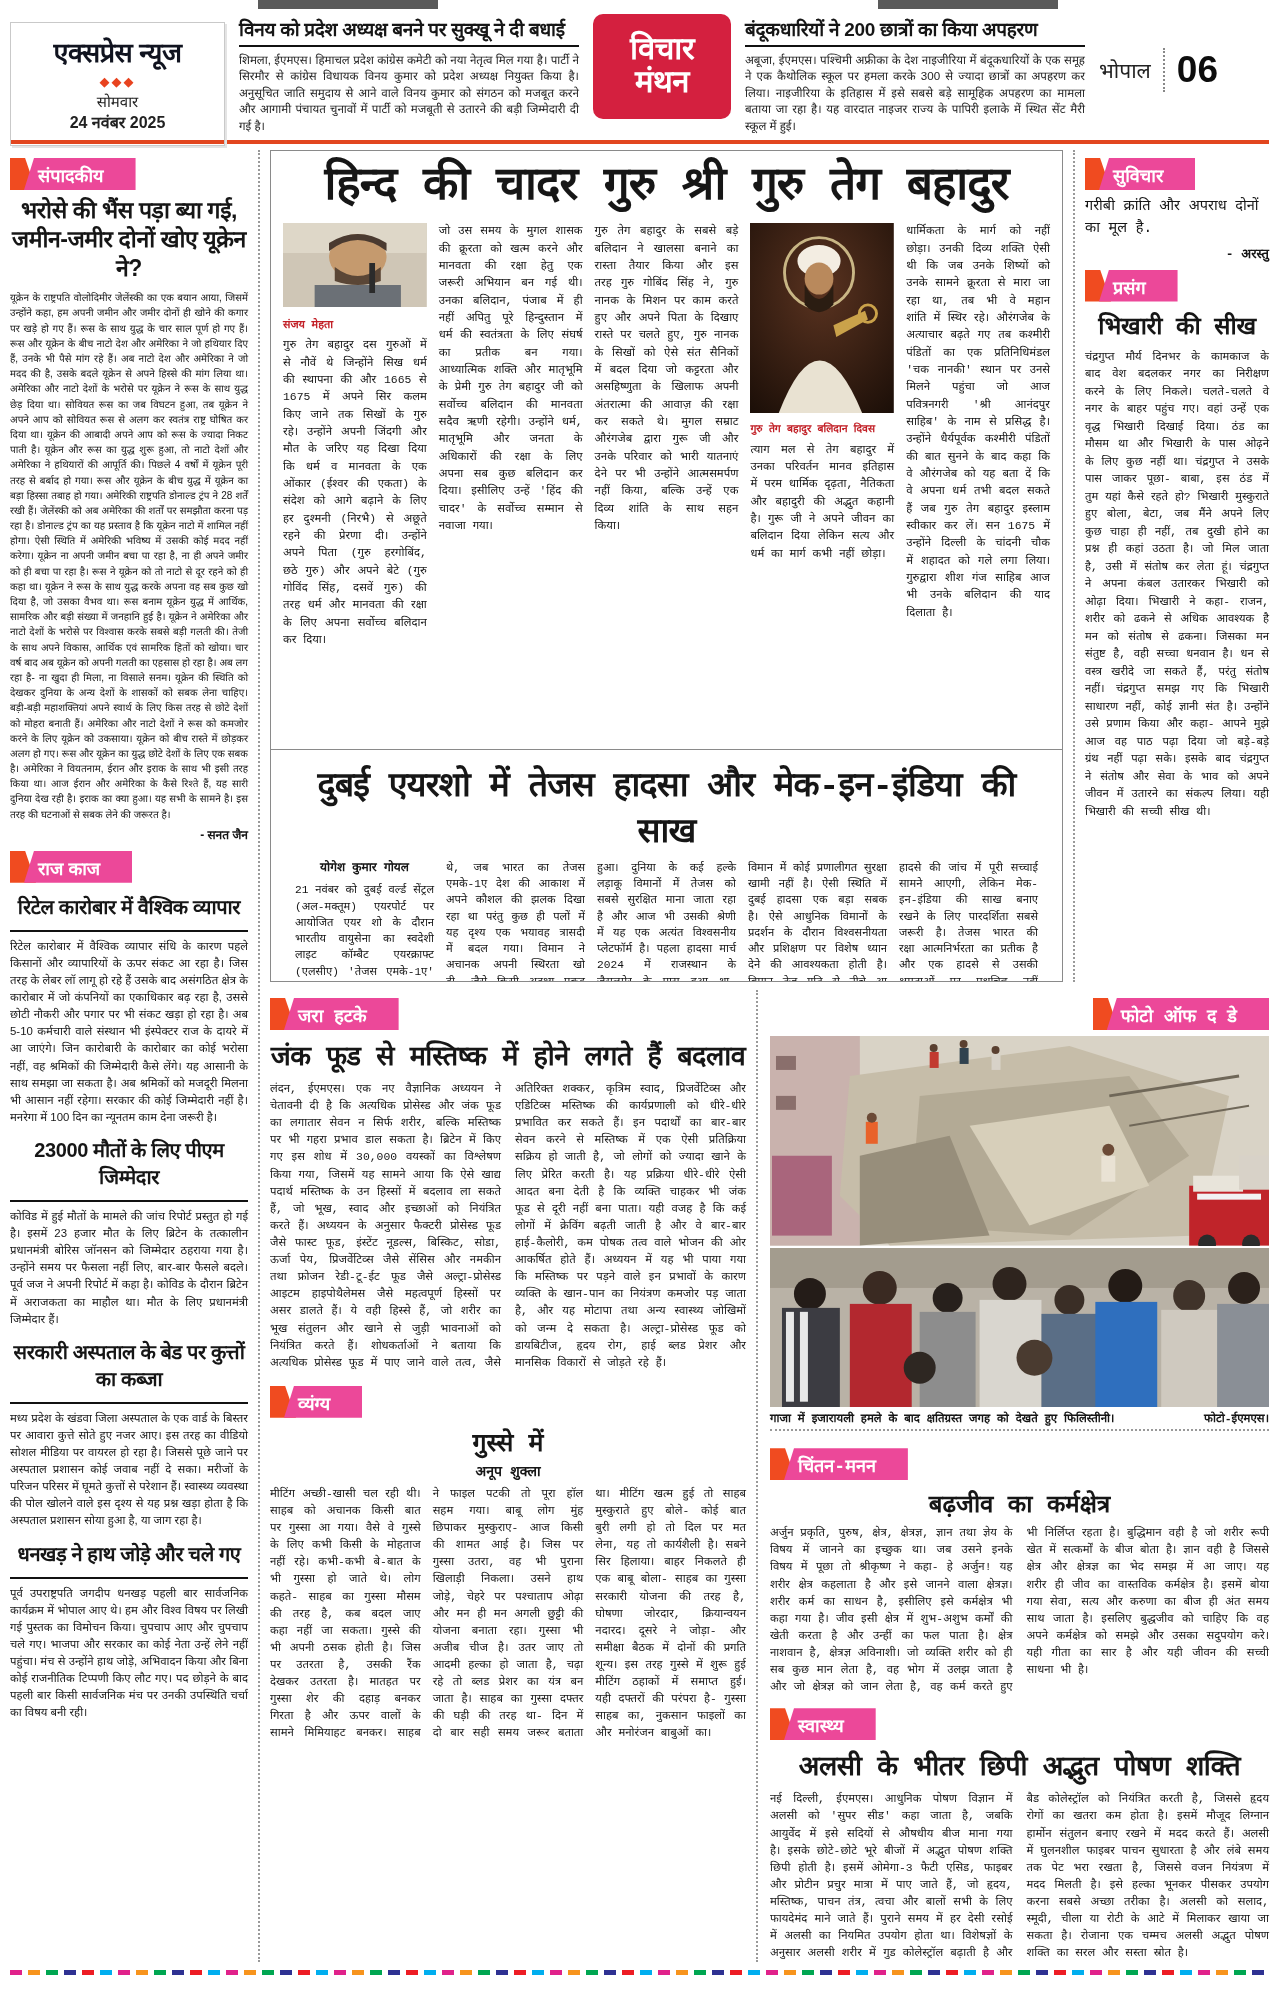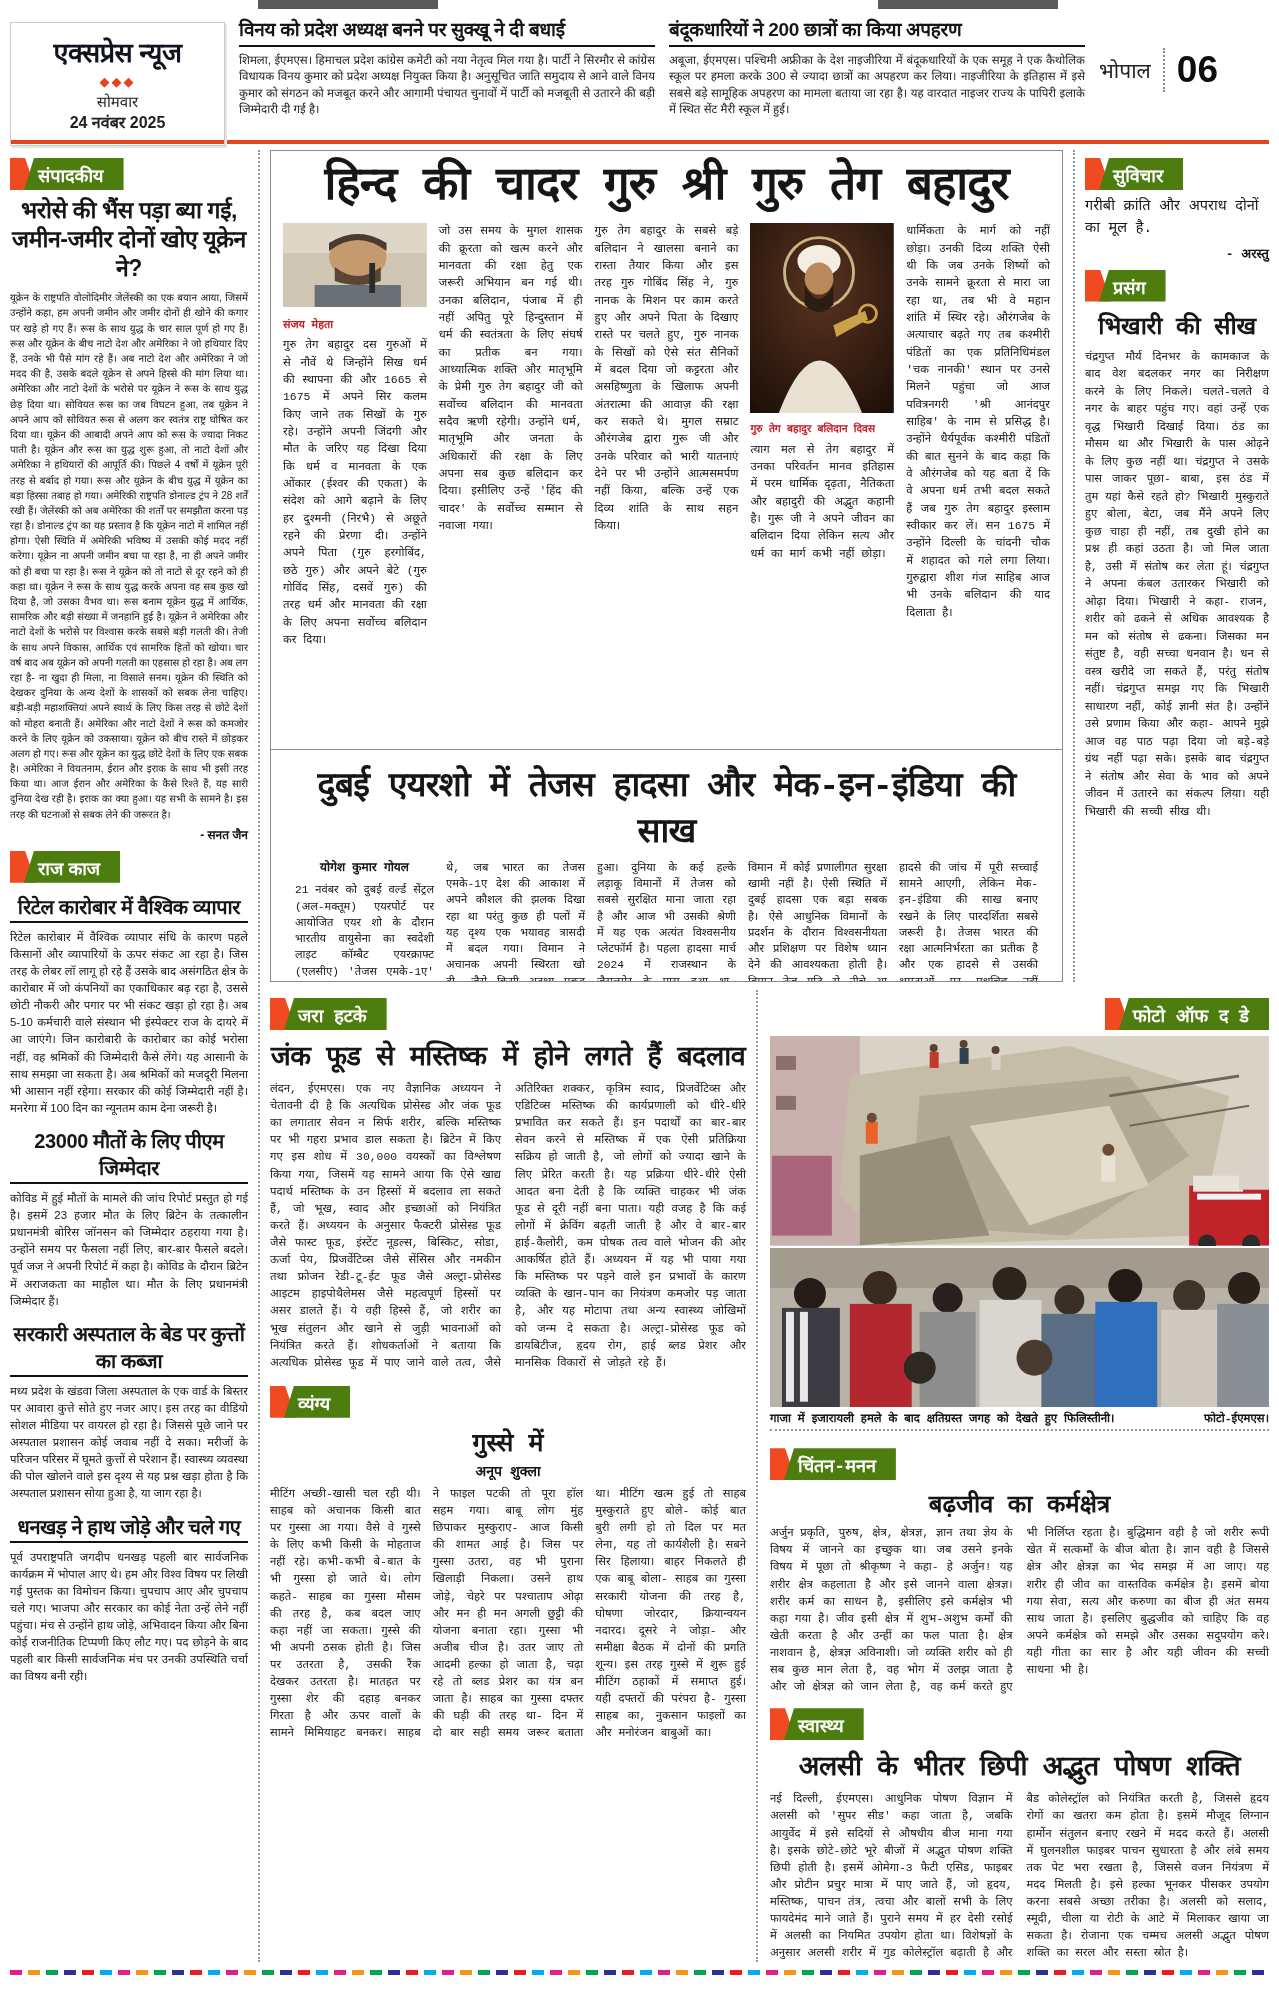--- a/index.html
+++ b/index.html
@@ -29,39 +29,39 @@
   .cityblock { width:170px; min-width:170px; display:flex; align-items:center; gap:12px;
     justify-content:flex-start; margin-top:36px; }
   .city { font-size:21px; color:#222; }
   .citydiv { border-left:2px dotted #888; height:44px; }
   .pageno { font-size:37px; font-weight:700; color:#0d0d0d; }
   .hdr-rule { border-top:4px solid #e2461f; margin-top:4px; }
 
   
   .slabel-row { display:flex; align-items:stretch; height:32px; margin:8px 0 6px; }
   .slabel-tri { width:26px; background:#f04b20; clip-path:polygon(0 0,58% 0,100% 100%,0 100%); }
-  .slabel { background:#4d7c0f; color:#fff; font-weight:700; font-size:18px;
-    padding:5px 20px 0 14px; clip-path:polygon(10px 0,100% 0,100% 100%,0 100%); margin-left:-12px; }
+  .slabel { background:#ec4899; color:#fff; font-weight:700; font-size:18px;
+    padding:5px 32px 0 14px; clip-path:polygon(10px 0,100% 0,100% 100%,0 100%); margin-left:-12px; }
   .bodytxt { font-size:11.4px; line-height:1.5; text-align:justify; color:#191919; }
   .sign { text-align:right; font-weight:700; font-size:12px; margin-top:4px; }
 
   
   .main { display:flex; gap:10px; margin-top:6px; }
   .rail-left { width:250px; min-width:250px; border-right:2px dotted #999; padding-right:10px; }
   .centerwrap { flex:1; display:flex; flex-direction:column;font-family:Liberation Mono, monospace; }
   .row1 { display:flex; gap:10px; }
   .colstack { flex:1; }
   .rail-right { width:196px; min-width:196px; border-left:2px dotted #999; padding-left:10px; }
 
   .ed-head { font-size:23px; font-weight:700; text-align:center; line-height:1.25;
     margin:4px 0 8px; letter-spacing:-.4px; }
   .ed-body { font-size:10px; line-height:1.52; text-align:justify; }
 
   .lr-art-head { font-size:20px; font-weight:700; text-align:center; border-bottom:2px solid #111;
-    padding-bottom:1px; margin:10px 0 6px; letter-spacing:-.4px; }
+    padding-bottom:10px; margin:10px 0 6px; letter-spacing:-.4px; }
 
   
   .gurubox { border:1px solid #8a8a8a; padding:10px 12px; height:600px; overflow:hidden; }
   .guru-head { font-size:46px; font-weight:700; text-align:center; letter-spacing:-1px;
     margin:2px 0 12px; line-height:1.05; }
   .guru-cols { display:flex; gap:12px; }
   .gcol { flex:1; font-size:11.4px; line-height:1.52; text-align:justify; }
   .authorimg { width:100%; height:84px; margin-bottom:3px; }
   .author-name { color:#c22027; font-size:11px; font-weight:700; margin-bottom:4px; }
   .paintwrap { margin-bottom:4px; }
@@ -122,20 +122,21 @@
       <div class="masthead">
         <div class="mh-title">एक्सप्रेस न्यूज</div>
         <div class="mh-diamonds">◆◆◆</div>
         <div class="mh-day">सोमवार</div>
         <div class="mh-date">24 नवंबर 2025</div>
       </div>
       <div class="strip">
         <div class="strip-head">विनय को प्रदेश अध्यक्ष बनने पर सुक्खू ने दी बधाई</div>
         <div class="strip-body">शिमला, ईएमएस। हिमाचल प्रदेश कांग्रेस कमेटी को नया नेतृत्व मिल गया है। पार्टी ने सिरमौर से कांग्रेस विधायक विनय कुमार को प्रदेश अध्यक्ष नियुक्त किया है। अनुसूचित जाति समुदाय से आने वाले विनय कुमार को संगठन को मजबूत करने और आगामी पंचायत चुनावों में पार्टी को मजबूती से उतारने की बड़ी जिम्मेदारी दी गई है।</div>
       </div>
+      <div class="badge">विचार मंथन</div>
       <div class="strip">
         <div class="strip-head">बंदूकधारियों ने 200 छात्रों का किया अपहरण</div>
         <div class="strip-body">अबूजा, ईएमएस। पश्चिमी अफ्रीका के देश नाइजीरिया में बंदूकधारियों के एक समूह ने एक कैथोलिक स्कूल पर हमला करके 300 से ज्यादा छात्रों का अपहरण कर लिया। नाइजीरिया के इतिहास में इसे सबसे बड़े सामूहिक अपहरण का मामला बताया जा रहा है। यह वारदात नाइजर राज्य के पापिरी इलाके में स्थित सेंट मैरी स्कूल में हुई।</div>
       </div>
       <div class="cityblock">
         <span class="city">भोपाल</span>
         <span class="citydiv"></span>
         <span class="pageno">06</span>
       </div>
     </div>

